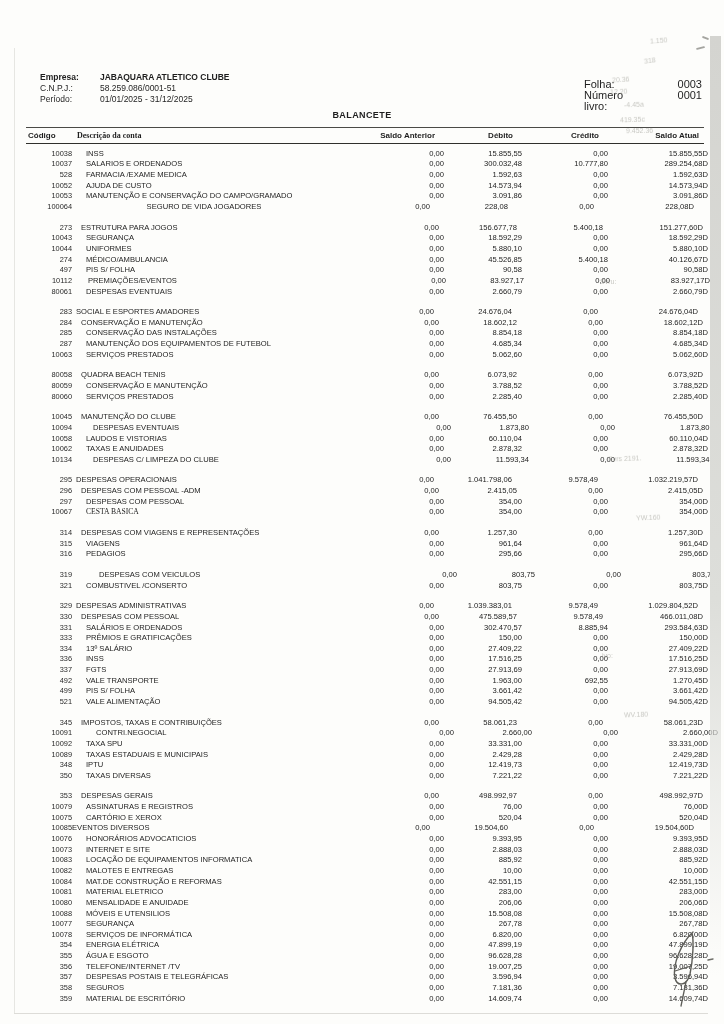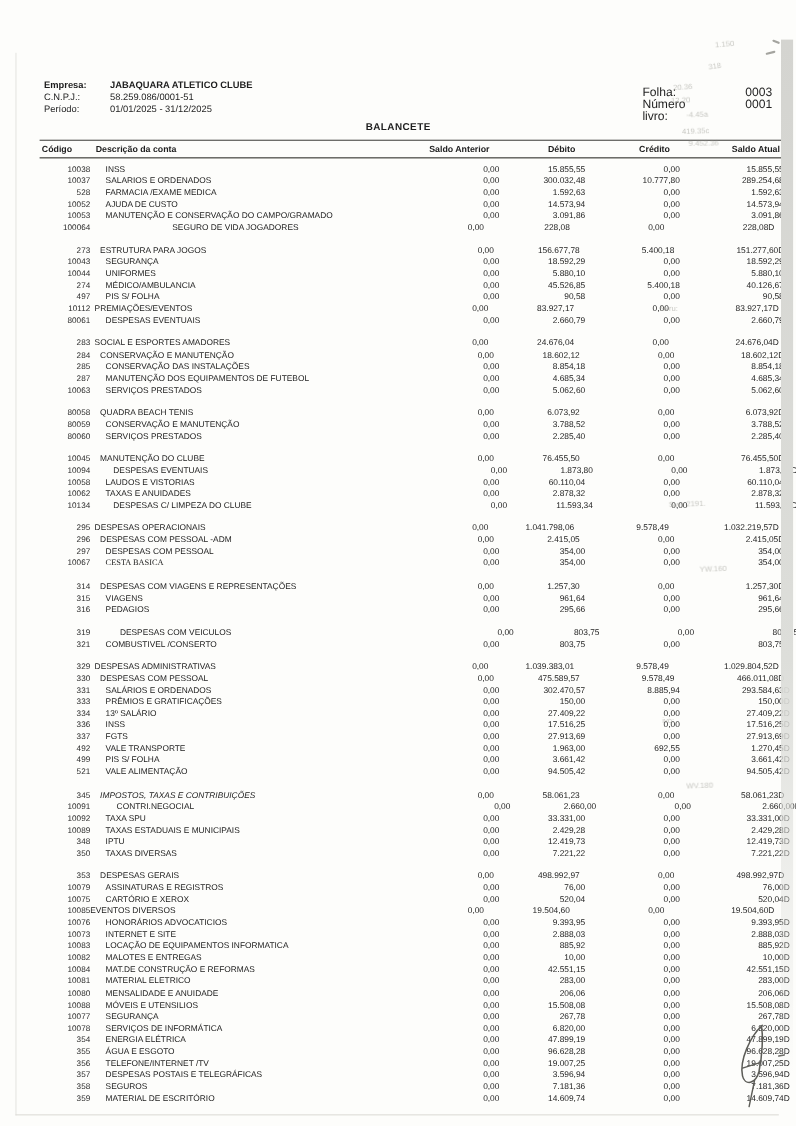--- a/index.html
+++ b/index.html
@@ -14,27 +14,27 @@
   
   .meta-left{position:absolute;left:40px;top:72px;font-size:8.5px;line-height:11px;}
   .meta-row{display:flex;}
   .meta-row .lbl{width:60px;}
   .meta-right{position:absolute;right:22px;top:79px;width:118px;font-size:11px;line-height:11px;margin-left:32px;}
   .meta-right .meta-row{justify-content:space-between;}
   .meta-right .val{text-align:right;}
   .doc-title{position:absolute;left:0;top:110px;width:100%;text-align:center;
     font-size:9px;font-weight:bold;letter-spacing:.4px;}
   
-  .table{position:absolute;left:36px;top:127px;width:678px;}
+  .table{position:absolute;left:26px;top:127px;width:678px;}
   .thead{display:flex;align-items:center;height:15px;font-size:8px;font-weight:bold;
     border-top:1px solid #4a4a46;border-bottom:1.6px solid #30302c;}
   .c-code{width:46px;text-align:right;flex:none;}
   .thead .c-code{text-align:left;padding-left:2px;}
   .c-desc{width:264px;flex:none;white-space:nowrap;overflow:hidden;}
-  .thead .c-desc{padding-left:3px;}
+  .thead .c-desc{padding-left:3px;font-family:Liberation Serif, serif;}
   .c-sa{width:94px;text-align:right;flex:none;}
   .c-deb{width:78px;text-align:right;flex:none;}
   .c-cred{width:86px;text-align:right;flex:none;}
   .c-atual{width:100px;text-align:right;flex:none;}
   .tbody{padding-top:4px;font-size:7.6px;color:#222;}
   .sec{margin-top:10px;}
   .sec:first-child{margin-top:0;}
   .row{display:flex;align-items:center;height:10.65px;}
   .row .c-code{font-size:7.4px;color:#2a2a2a;}
   
@@ -176,21 +176,21 @@
           <div class="row">
             <span class="c-code">497</span>
             <span class="c-desc" style="padding-left: 14px;">PIS S/ FOLHA</span>
             <span class="c-sa">0,00</span>
             <span class="c-deb">90,58</span>
             <span class="c-cred">0,00</span>
             <span class="c-atual">90,58D</span>
           </div>
           <div class="row">
             <span class="c-code">10112</span>
-            <span class="c-desc" style="padding-left: 4px;">PREMIAÇÕES/EVENTOS</span>
+            <span class="c-desc" style="padding-left: 16px;">PREMIAÇÕES/EVENTOS</span>
             <span class="c-sa">0,00</span>
             <span class="c-deb">83.927,17</span>
             <span class="c-cred">0,00</span>
             <span class="c-atual">83.927,17D</span>
           </div>
           <div class="row">
             <span class="c-code">80061</span>
             <span class="c-desc" style="padding-left: 14px;">DESPESAS EVENTUAIS</span>
             <span class="c-sa">0,00</span>
             <span class="c-deb">2.660,79</span>
@@ -464,21 +464,21 @@
             <span class="c-desc" style="padding-left: 14px;">VALE ALIMENTAÇÃO</span>
             <span class="c-sa">0,00</span>
             <span class="c-deb">94.505,42</span>
             <span class="c-cred">0,00</span>
             <span class="c-atual">94.505,42D</span>
           </div>
         </div>
         <div class="sec">
           <div class="row">
             <span class="c-code">345</span>
-            <span class="c-desc" style="padding-left: 9px; font-style: italic;">IMPOSTOS, TAXAS E CONTRIBUIÇÕES</span>
+            <span class="c-desc" style="padding-left: 9px;">IMPOSTOS, TAXAS E CONTRIBUIÇÕES</span>
             <span class="c-sa">0,00</span>
             <span class="c-deb">58.061,23</span>
             <span class="c-cred">0,00</span>
             <span class="c-atual">58.061,23D</span>
           </div>
           <div class="row">
             <span class="c-code">10091</span>
             <span class="c-desc" style="padding-left: 24px;">CONTRI.NEGOCIAL</span>
             <span class="c-sa">0,00</span>
             <span class="c-deb">2.660,00</span>

